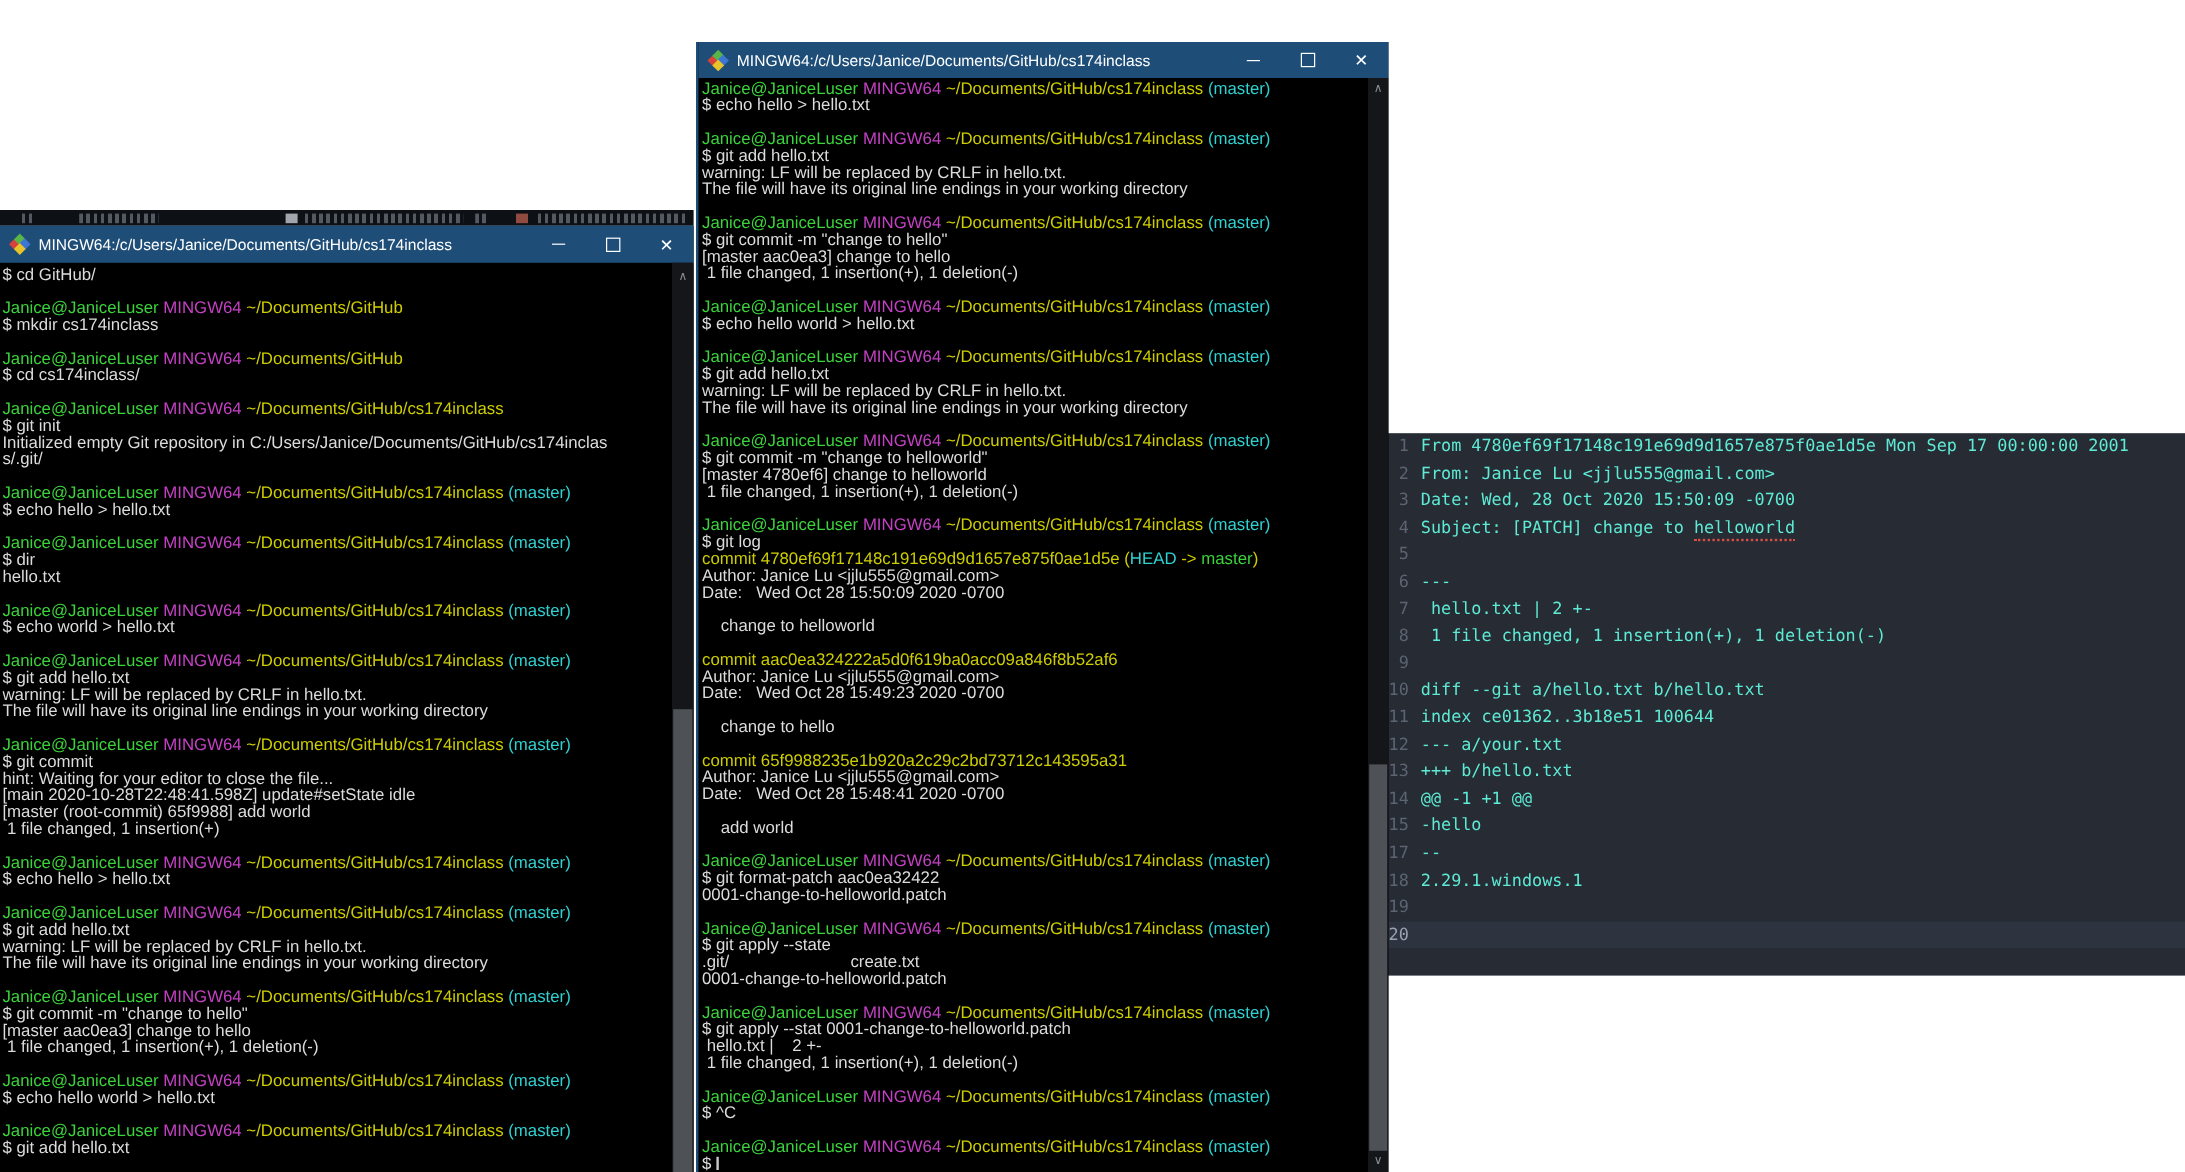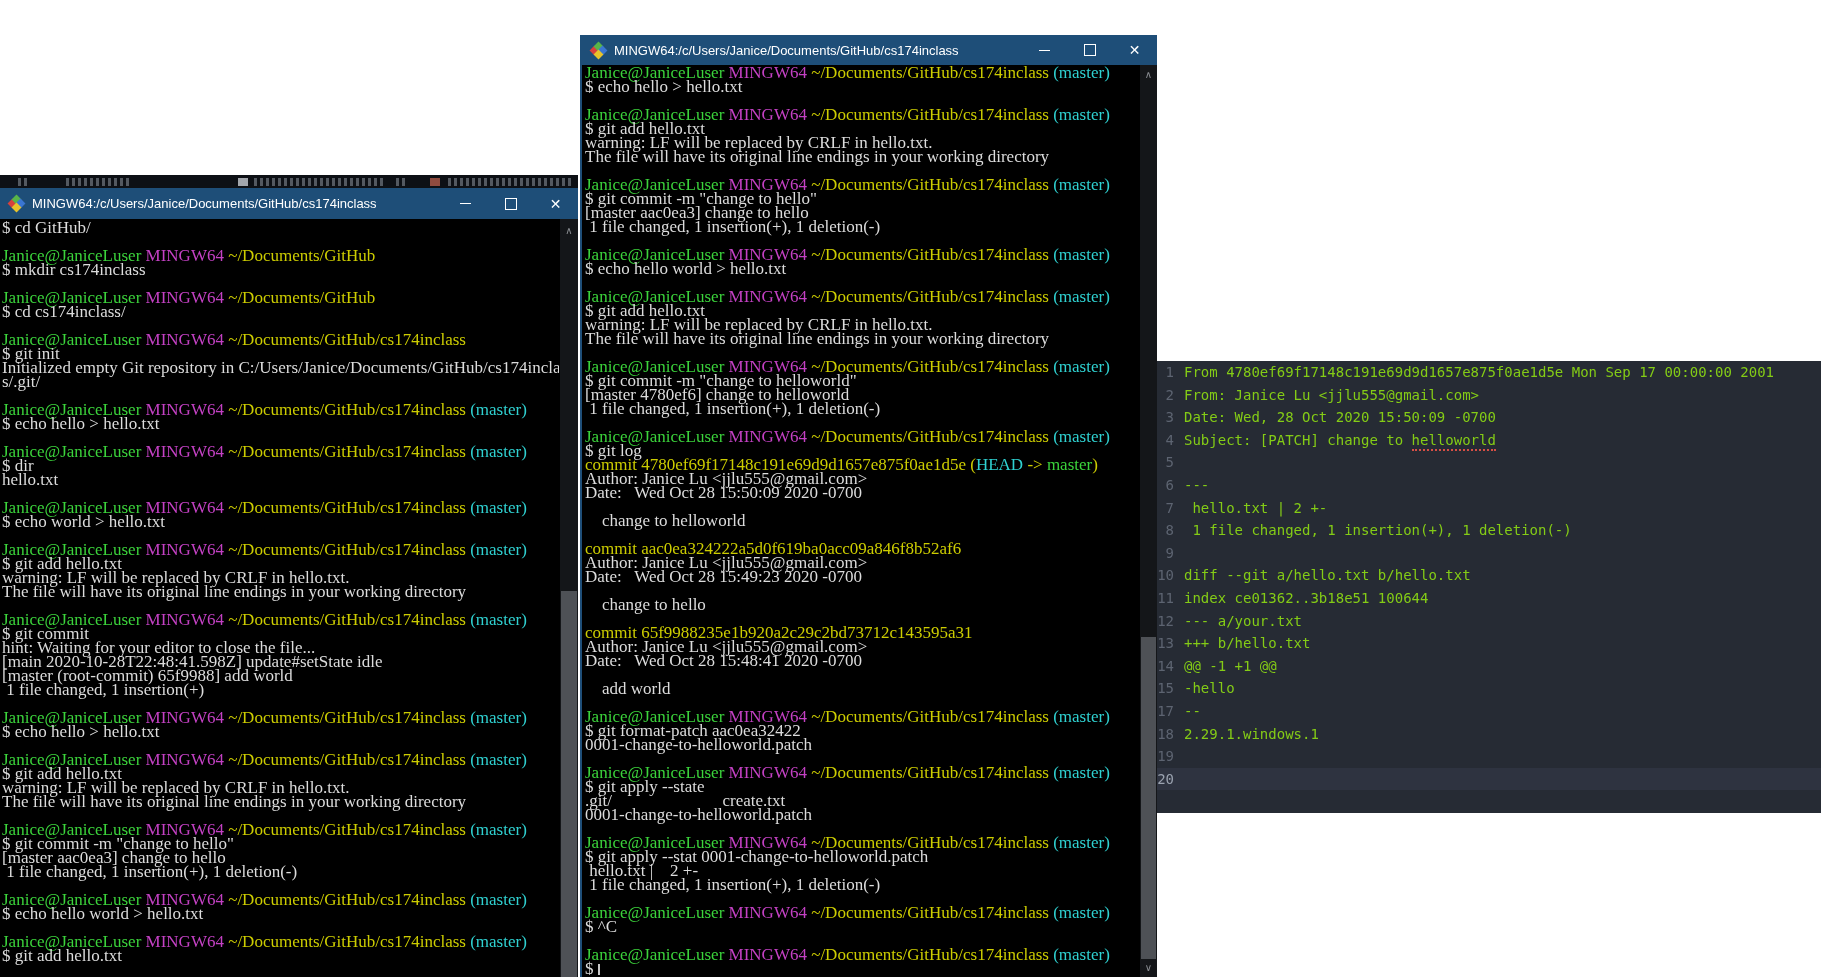--- a/index.html
+++ b/index.html
@@ -20,38 +20,38 @@
   .appicon .a{left:0;top:4px;background:#d8413c;}
   .appicon .b{left:4px;top:0;background:#58b548;}
   .appicon .c{left:8px;top:4px;background:#3a76d2;}
   .appicon .d{left:4px;top:8px;background:#e8c32a;}
   .wtitle{flex:1 1 auto;white-space:nowrap;overflow:hidden;}
   .winbtn{flex:0 0 45px;height:31px;display:flex;align-items:center;justify-content:center;
           color:#fff;font-size:13px;cursor:default;}
   .minglyph{display:inline-block;width:11px;border-top:1.5px solid #fff;}
   .maxglyph{display:inline-block;width:10px;height:10px;border:1.5px solid #fff;}
   .closeglyph{font-size:14px;line-height:14px;}
-  .tbody{position:absolute;overflow:hidden;font-family:Liberation Serif, serif;
-         font-size:17px;line-height:14px;color:#dcdcdc;}
+  .tbody{position:absolute;overflow:hidden;font-family:Liberation Sans, sans-serif;
+         font-size:14px;line-height:14px;color:#dcdcdc;}
   .tl{white-space:pre;height:14px;}
   .cw{color:#dcdcdc}.cy{color:#cdcd00}.cg{color:#3bd33b}.cm{color:#c441c4}.cc{color:#2fd1d1}
   .cursor{display:inline-block;width:2px;height:11px;background:#c8c8c8;vertical-align:-1px;}
   
   .sbar{position:absolute;background:#141619;}
   .sbarrow{position:absolute;left:0;right:0;height:16px;color:#8a8d92;text-align:center;
            font-size:10px;line-height:16px;font-family:"DejaVu Sans",sans-serif;}
   .sbthumb{position:absolute;left:1px;right:1px;background:#4e5156;}
   
   .editor{position:absolute;left:1140px;top:361px;width:681px;height:452px;background:#262b34;
           font-family:"DejaVu Sans Mono","Liberation Mono",monospace;font-size:14px;overflow:hidden;z-index:1;}
   .edrow{height:22.6px;line-height:22.6px;white-space:pre;display:flex;}
   .edrow.active{background:#2e3340;}
   .ednum{flex:0 0 30px;text-align:right;color:#5d6471;padding-left:4px;}
   .edrow.active .ednum{color:#9aa2af;}
-  .edtext{padding-left:10px;color:#84cc16;}
+  .edtext{padding-left:10px;color:#5eead4;}
   .squiggle{border-bottom:2px dotted #d84f45;padding-bottom:1px;}
   .z2{z-index:2;}
 </style>
 </head>
 <body>
 
 <div id="canvas">
 
   <div class="bgstrip">
     <span class="frag" style="left:18px;width:10px"></span>

